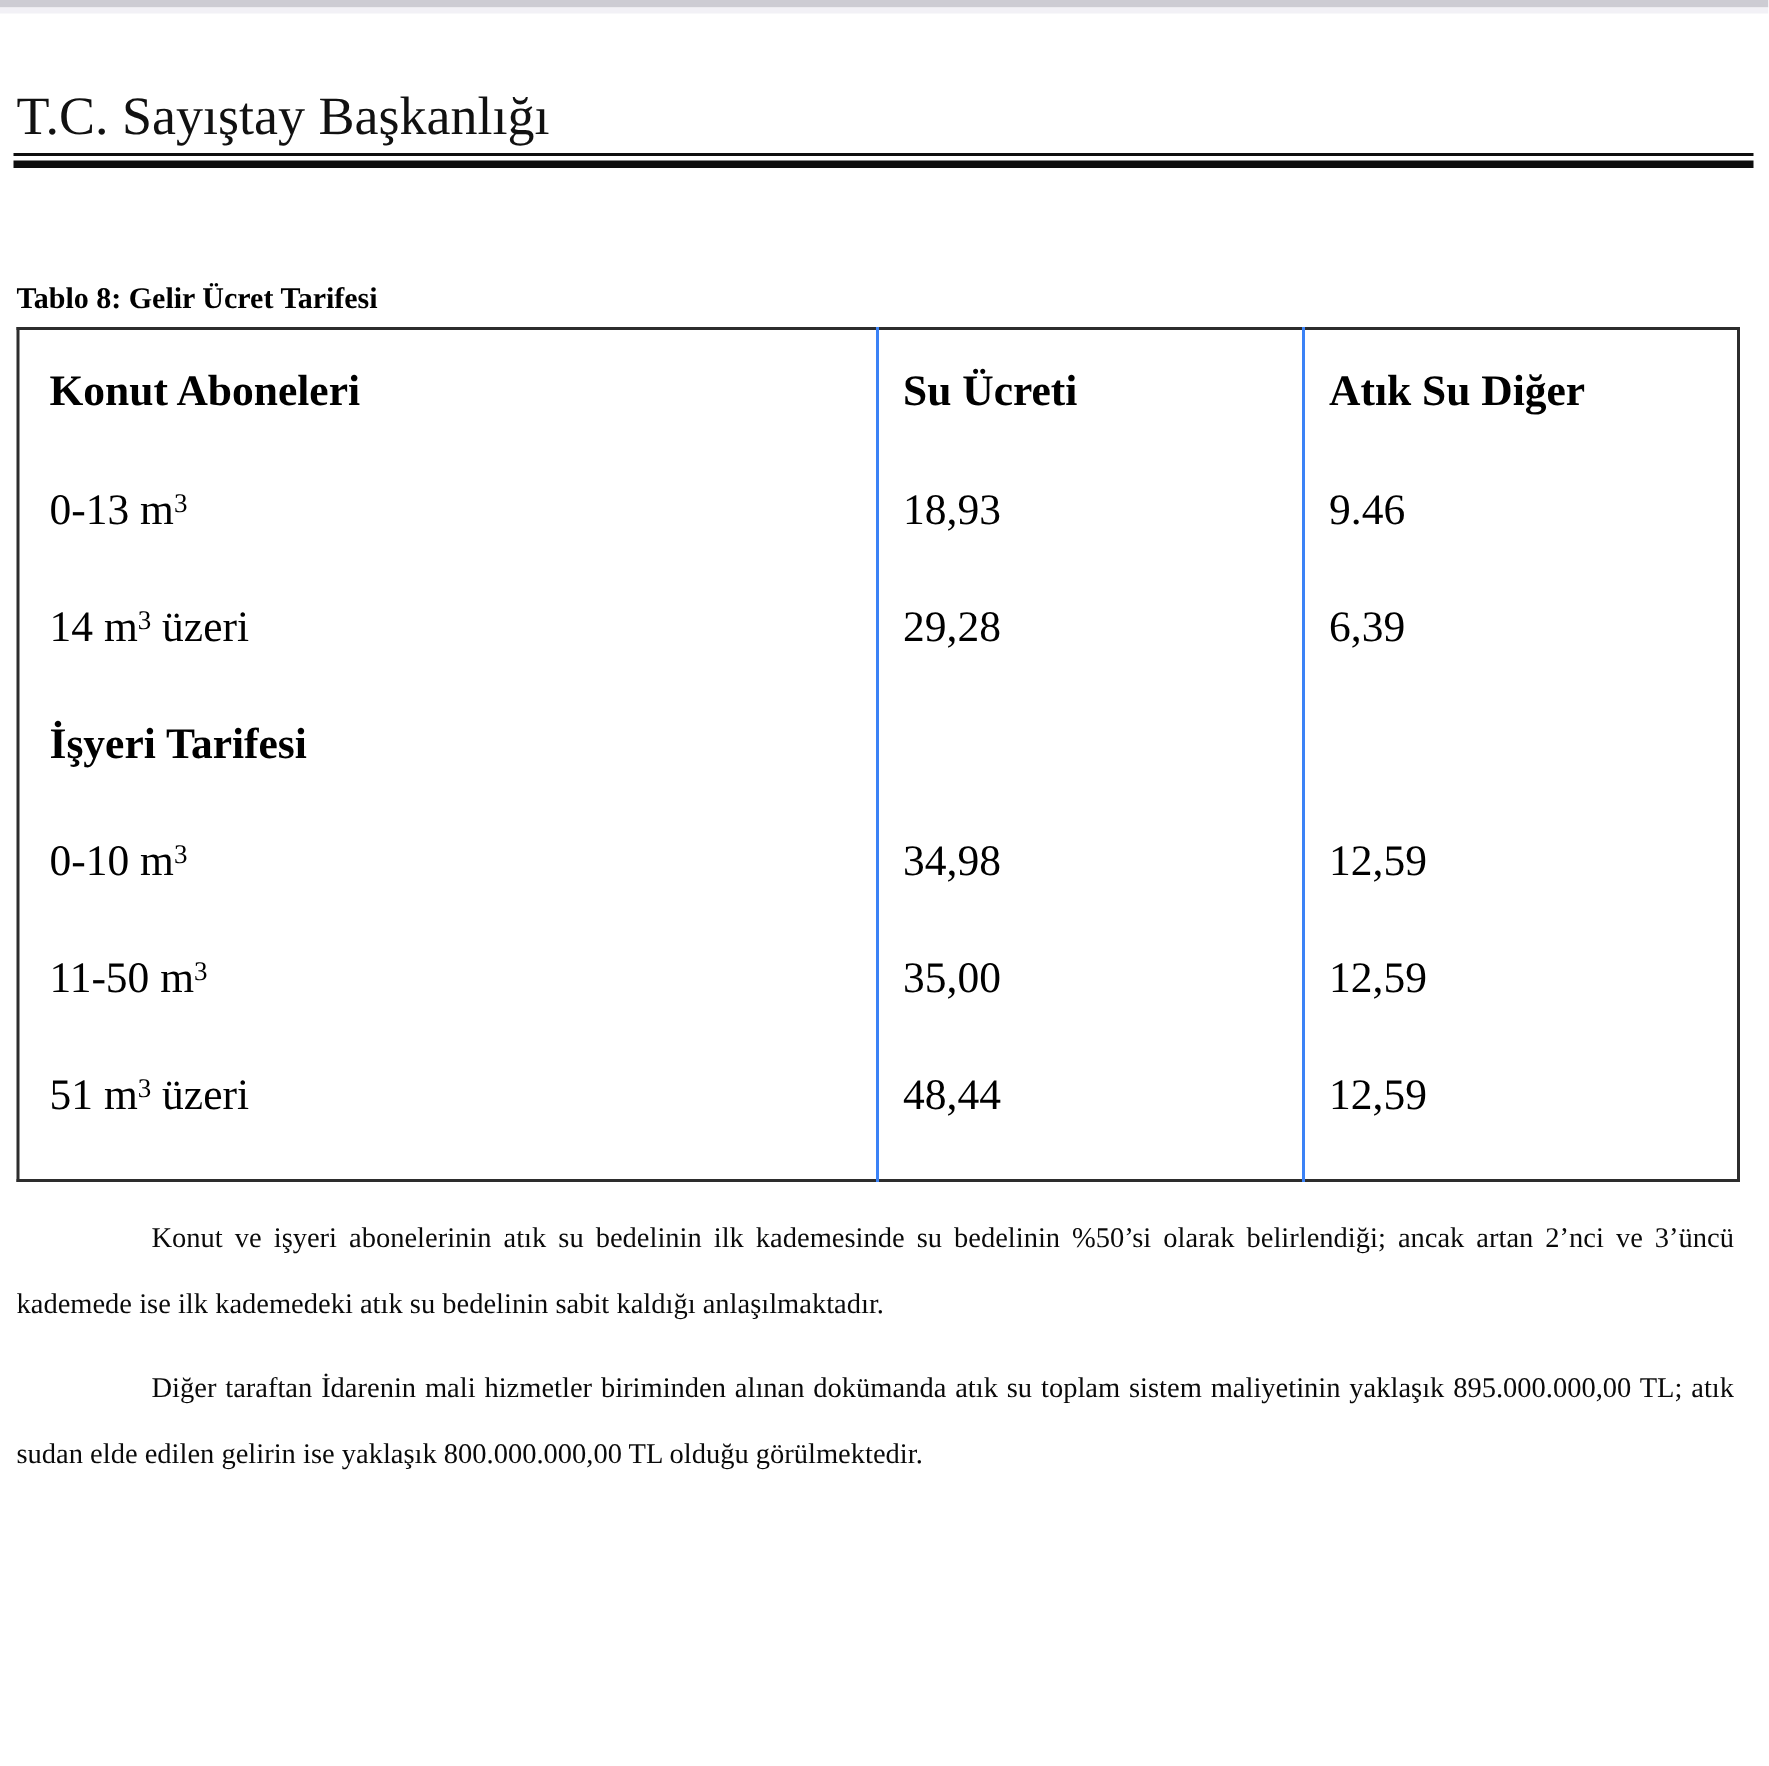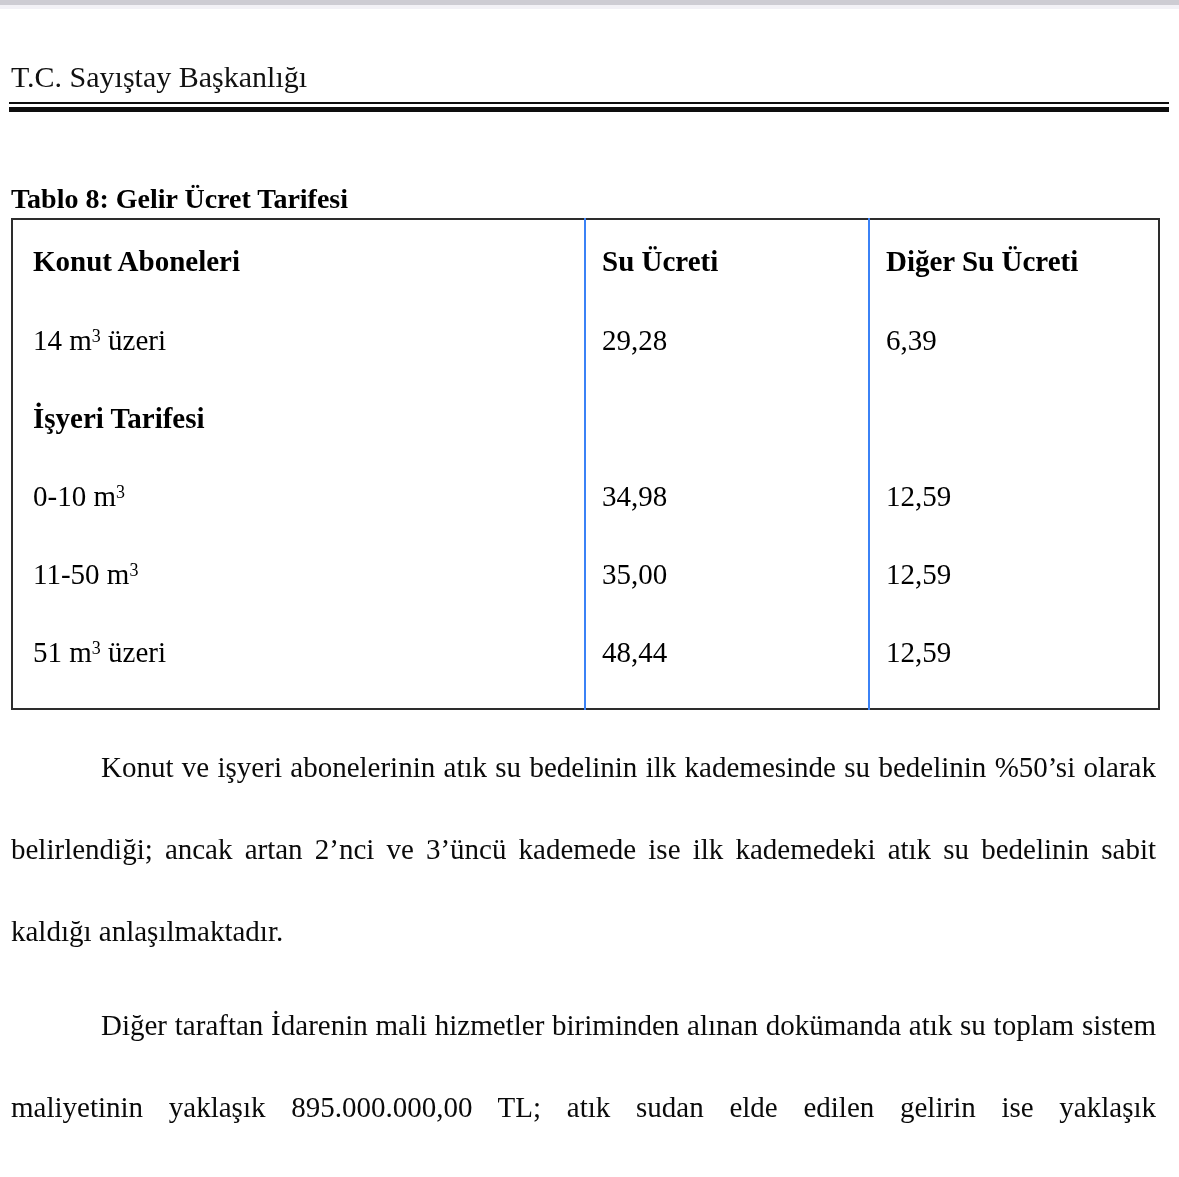--- a/index.html
+++ b/index.html
@@ -9,36 +9,36 @@
     background: #ffffff;
     color: #000000;
     font-family: "Liberation Serif", "DejaVu Serif", serif;
     overflow: hidden;
   }
   .top-bar   { height: 5px; background: #cdccd3; }
   .top-strip { height: 4px; background: #f2f1f6; }
 
   .doc-header {
     margin: 50px 0 0 11px;
-    font-size: 30px;
+    font-size: 36px;
     line-height: 36px;
     color: #111111;
   }
   .double-rule {
     margin: 7px 0 0 9px;
     width: 1160px;
     height: 10px;
     box-sizing: border-box;
     border-top: 2px solid #0e0e0e;
     border-bottom: 5px solid #0e0e0e;
   }
 
   .table-caption {
     margin: 71px 0 0 11px;
-    font-size: 28px;
+    font-size: 20px;
     font-weight: bold;
     line-height: 32px;
   }
 
   table.tariff {
     margin: 3px 0 0 11px;
     width: 1147px;
     border-collapse: collapse;
     table-layout: fixed;
     border: 2px solid #2d2d2d;
@@ -58,22 +58,22 @@
   .bold { font-weight: bold; }
   .sup {
     font-size: 0.62em;
     line-height: 0;
     position: relative;
     top: -0.45em;
   }
 
   .para {
     margin: 16px 23px 0 11px;
-    font-size: 29px;
-    line-height: 82px;
+    font-size: 19px;
+    line-height: 44px;
     text-align: justify;
     text-indent: 90px;
     color: #0a0a0a;
   }
   .para + .para { margin-top: 12px; }
 </style>
 </head>
 <body>
 
 <div class="top-bar"></div>
@@ -89,23 +89,28 @@
   <table class="tariff">
     <colgroup>
       <col style="width:573px">
       <col style="width:284px">
       <col style="width:290px">
     </colgroup>
     <tbody>
       <tr class="r-head">
         <td class="bold">Konut Aboneleri</td>
         <td class="bold sep">Su Ücreti</td>
-        <td class="bold sep">Diğer Su Ücreti</td>
+        <td class="bold sep">Atık Su Diğer</td>
       </tr>
 
+      <tr class="r-data">
+        <td><span>0-13 m</span><span class="sup">3</span><span></span></td>
+        <td class="sep">18,93</td>
+        <td class="sep">9.46</td>
+      </tr>
 
       <tr class="r-data">
         <td><span>14 m</span><span class="sup">3</span><span> üzeri</span></td>
         <td class="sep">29,28</td>
         <td class="sep">6,39</td>
       </tr>
 
       <tr class="r-data">
         <td class="bold"><span>İşyeri Tarifesi</span></td>
         <td class="sep"></td>

